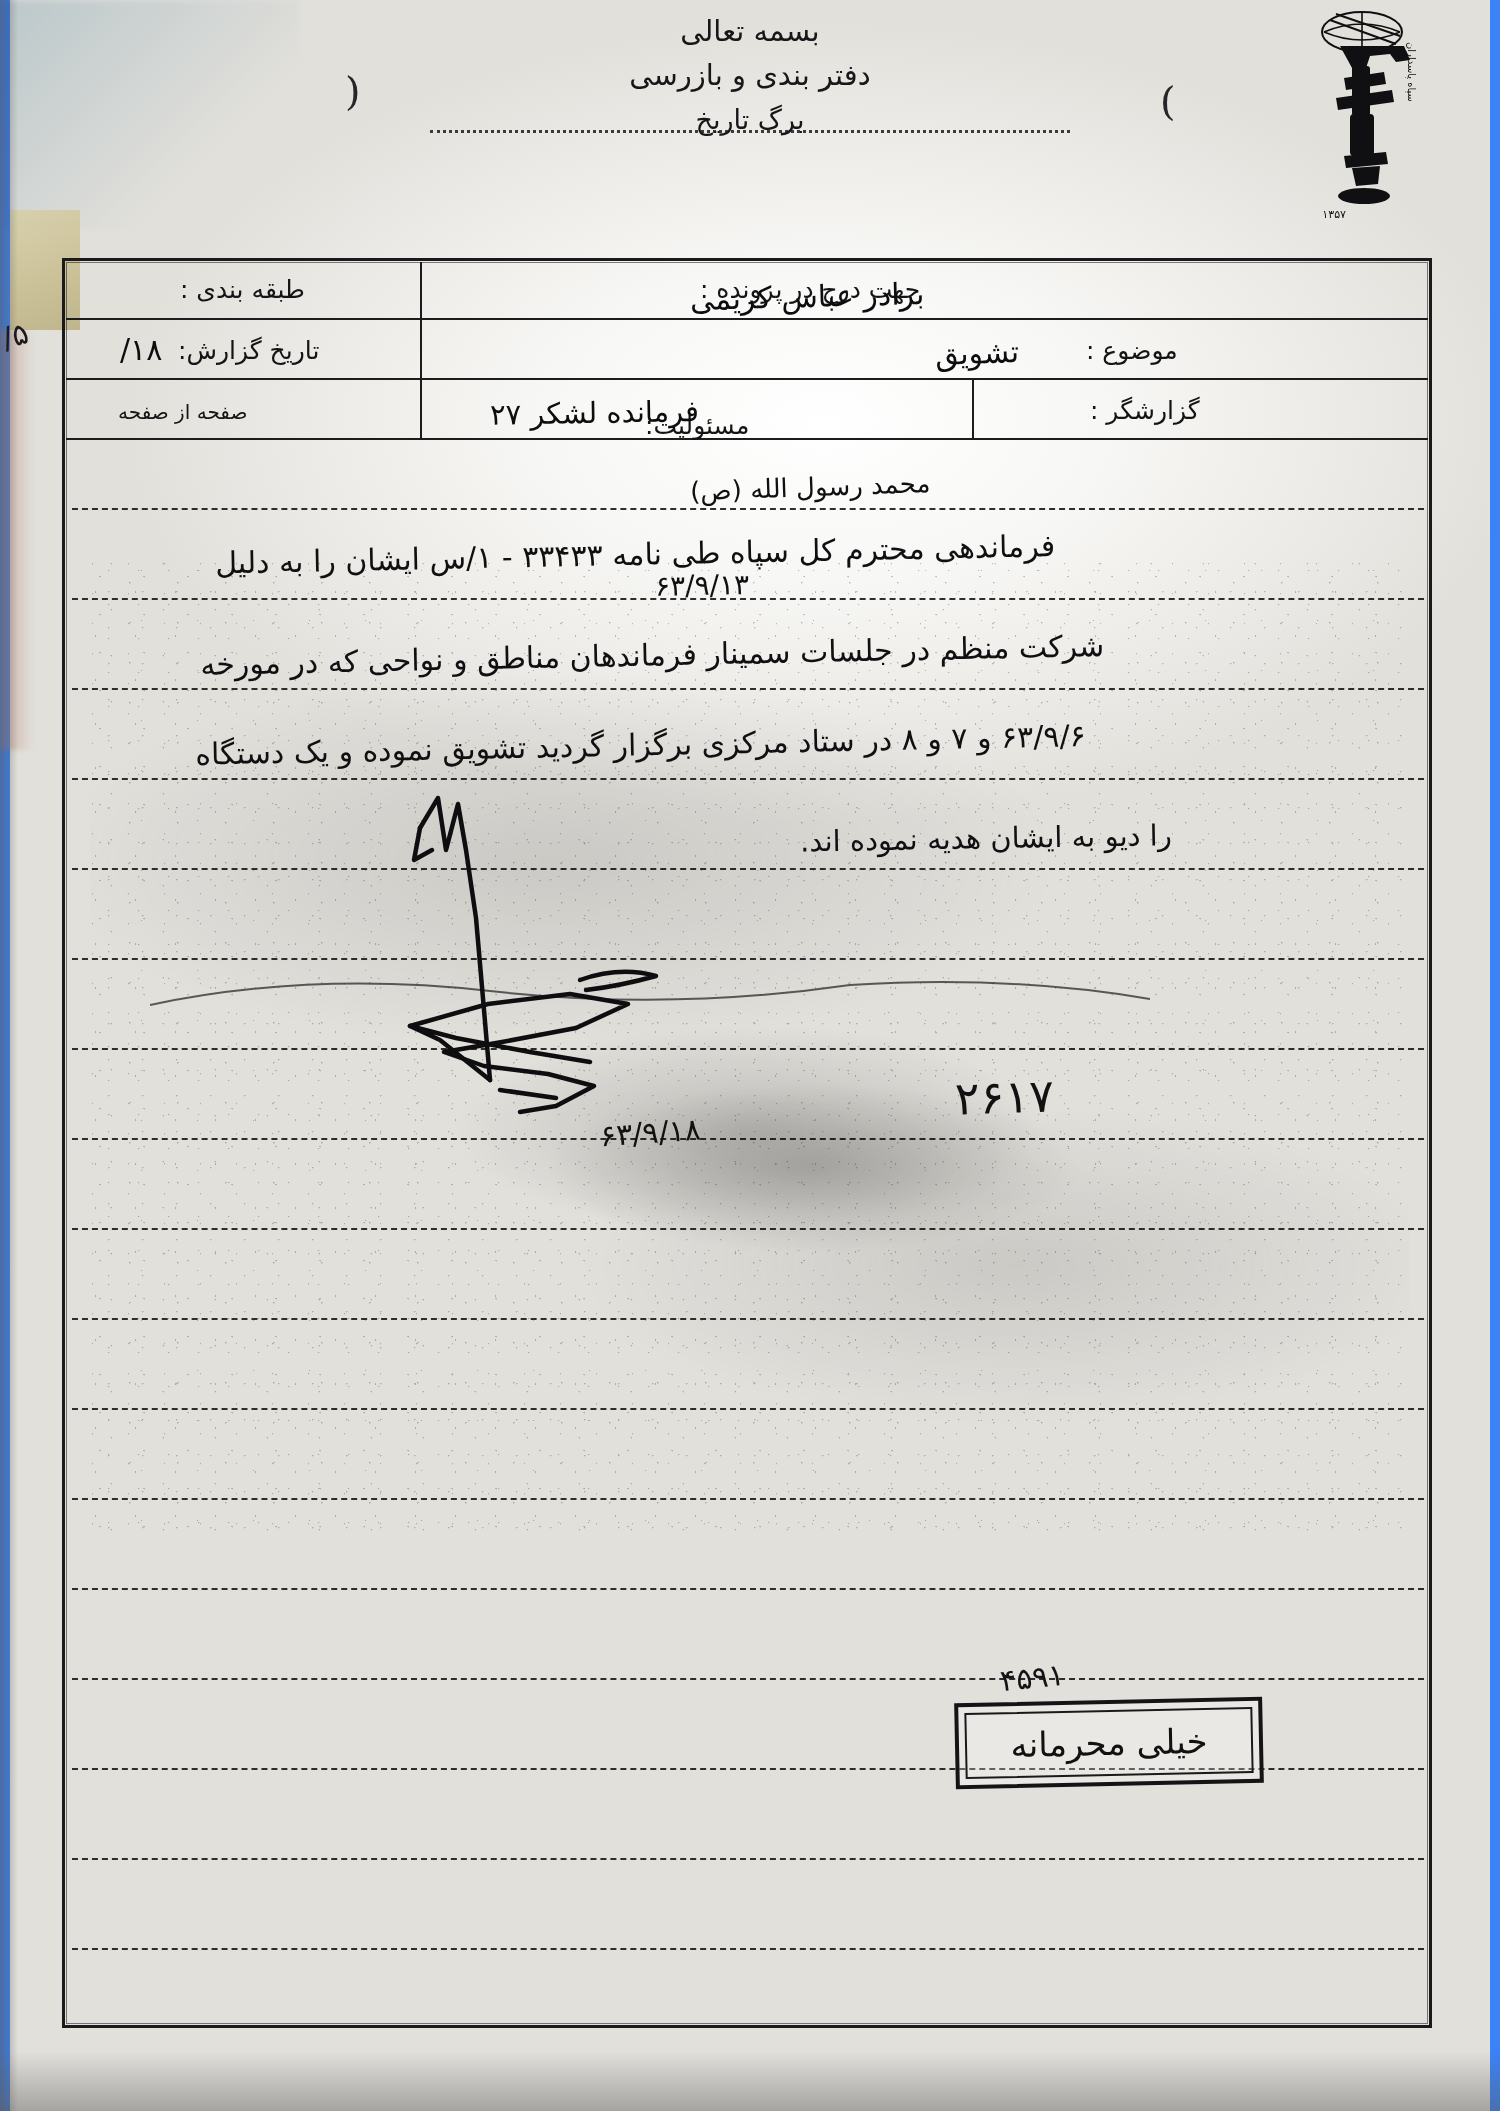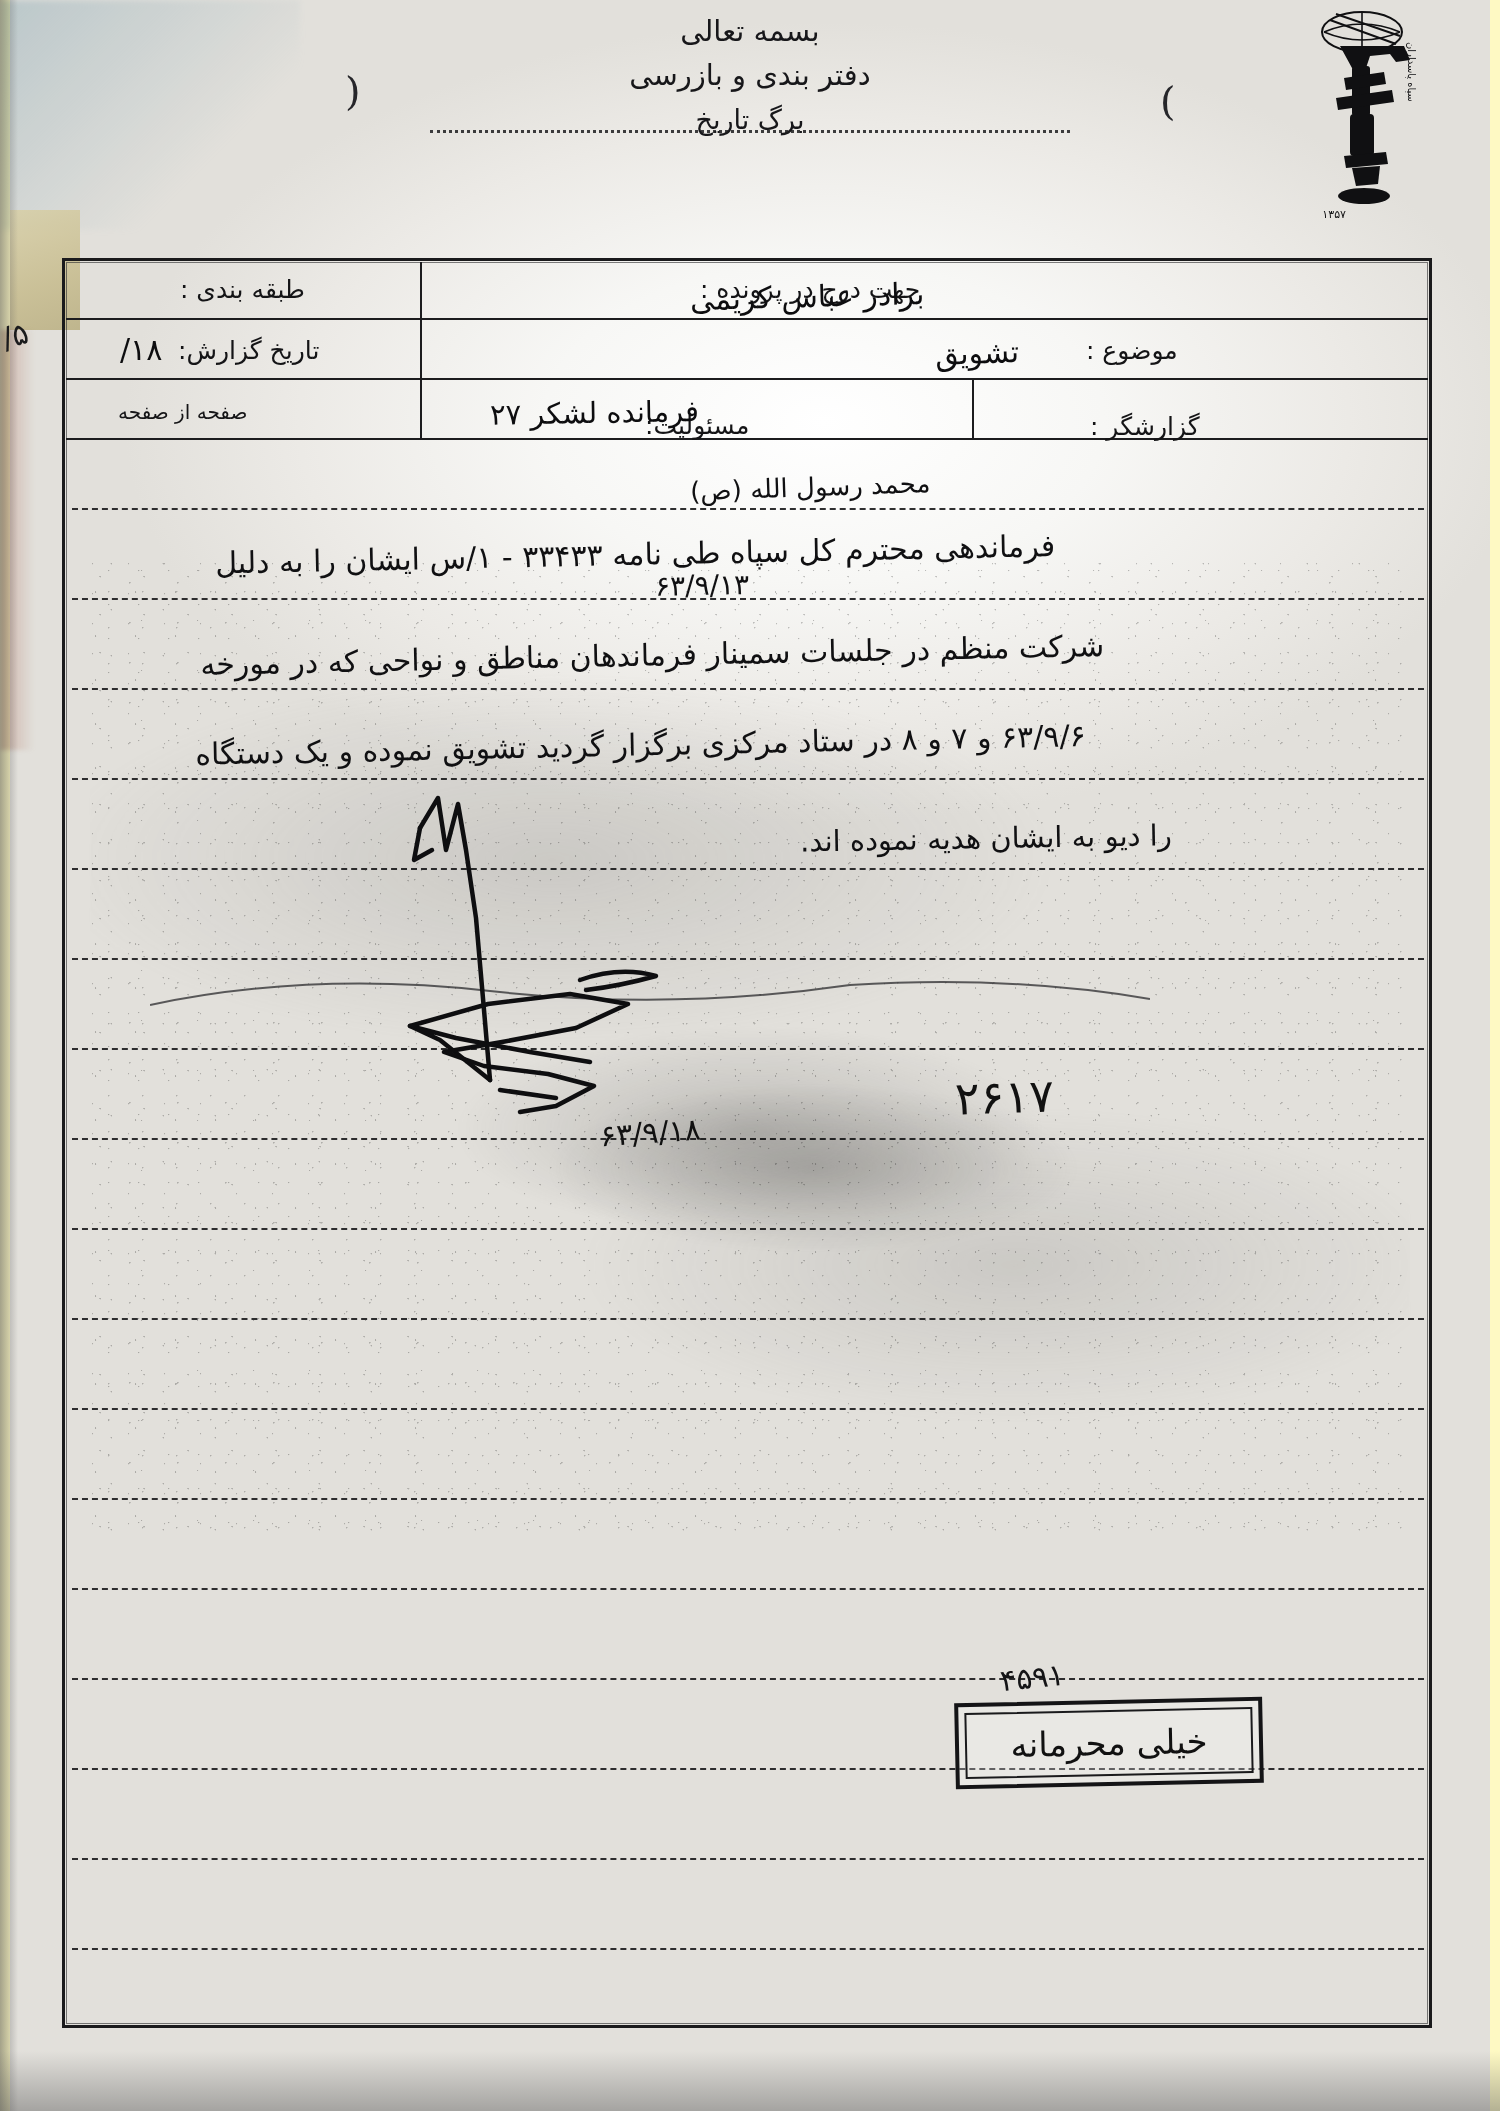--- a/index.html
+++ b/index.html
@@ -5,21 +5,21 @@
   html, body {
     margin: 0;
     padding: 0;
     background: #6d6d6d;
   }
   #page {
     position: relative;
     width: 1500px;
     height: 2111px;
     overflow: hidden;
-    background: #fef9c3;
+    background: #3b82f6;
     font-family: "DejaVu Sans", sans-serif;
   }
 
   
   .paper {
     position: absolute;
     left: 10px;
     top: 0px;
     width: 1480px;
     height: 2111px;
@@ -270,21 +270,21 @@
 
   <div class="cell" style="left:700px; top:275px;">جهت درج در پرونده :</div>
   <div class="cell" style="left:180px; top:275px;">طبقه بندی :</div>
   <div class="hand hw-fill" style="left:690px; top:276px; transform:rotate(-1.5deg); font-size:30px;">برادر عباس کریمی</div>
 
   <div class="cell" style="left:1086px; top:336px;">موضوع :</div>
   <div class="hand hw-fill" style="left:935px; top:334px; transform:rotate(-2deg); font-size:30px;">تشویق</div>
   <div class="cell" style="left:178px; top:336px;">تاریخ گزارش:</div>
   <div class="hand hw-fill" style="left:120px; top:332px; font-size:30px;">۱۸/</div>
 
-  <div class="cell" style="left:1090px; top:396px;margin-top:16px;">گزارشگر :</div>
+  <div class="cell" style="left:1090px; top:396px;">گزارشگر :</div>
   <div class="cell" style="left:645px; top:411px;">مسئولیت:</div>
   <div class="hand hw-fill" style="left:490px; top:394px; transform:rotate(-1deg); font-size:29px;">فرمانده لشکر ۲۷</div>
   <div class="cell" style="left:118px; top:400px; font-size:20px;">صفحه  از  صفحه</div>
 
   <div class="margin-note">۵/</div>
 
   <div class="rule" style="top:508px;"></div>
   <div class="rule" style="top:598px;"></div>
   <div class="rule" style="top:688px;"></div>
   <div class="rule" style="top:778px;"></div>

